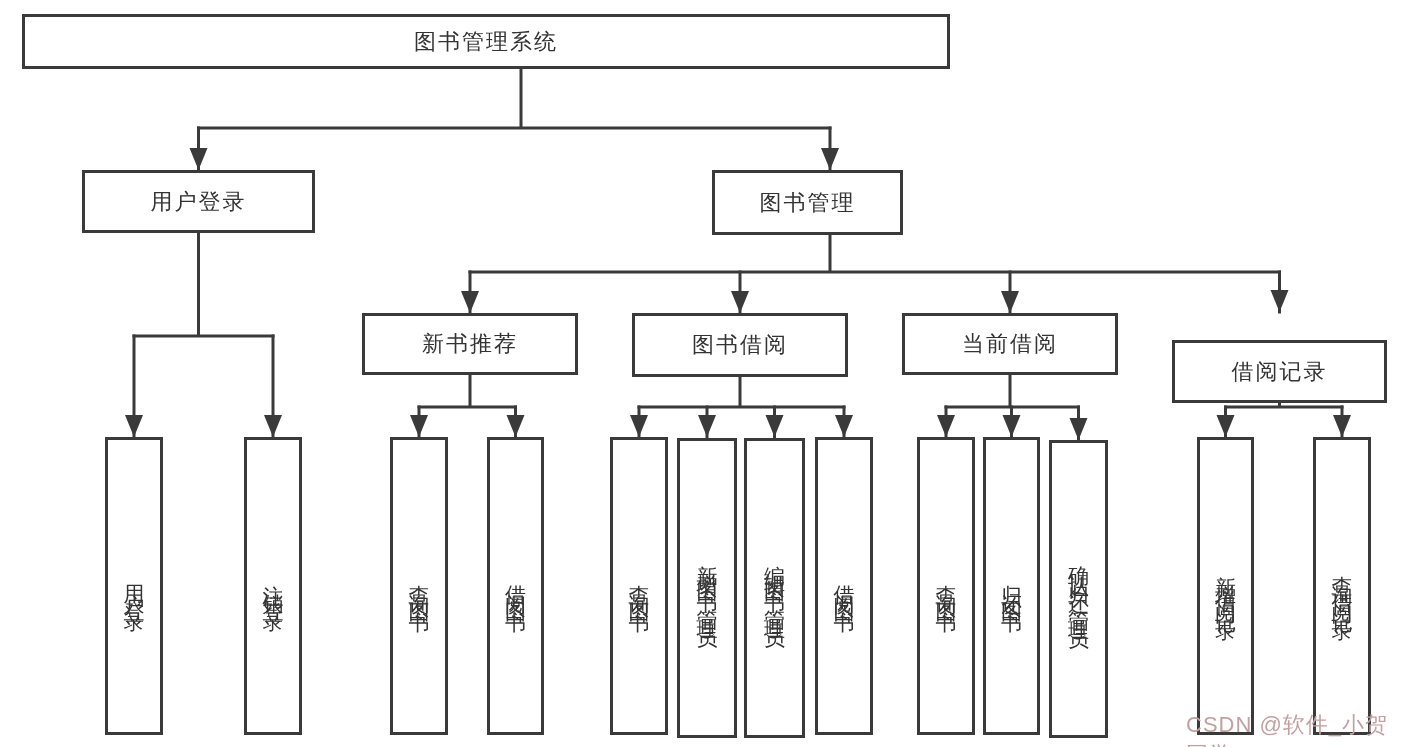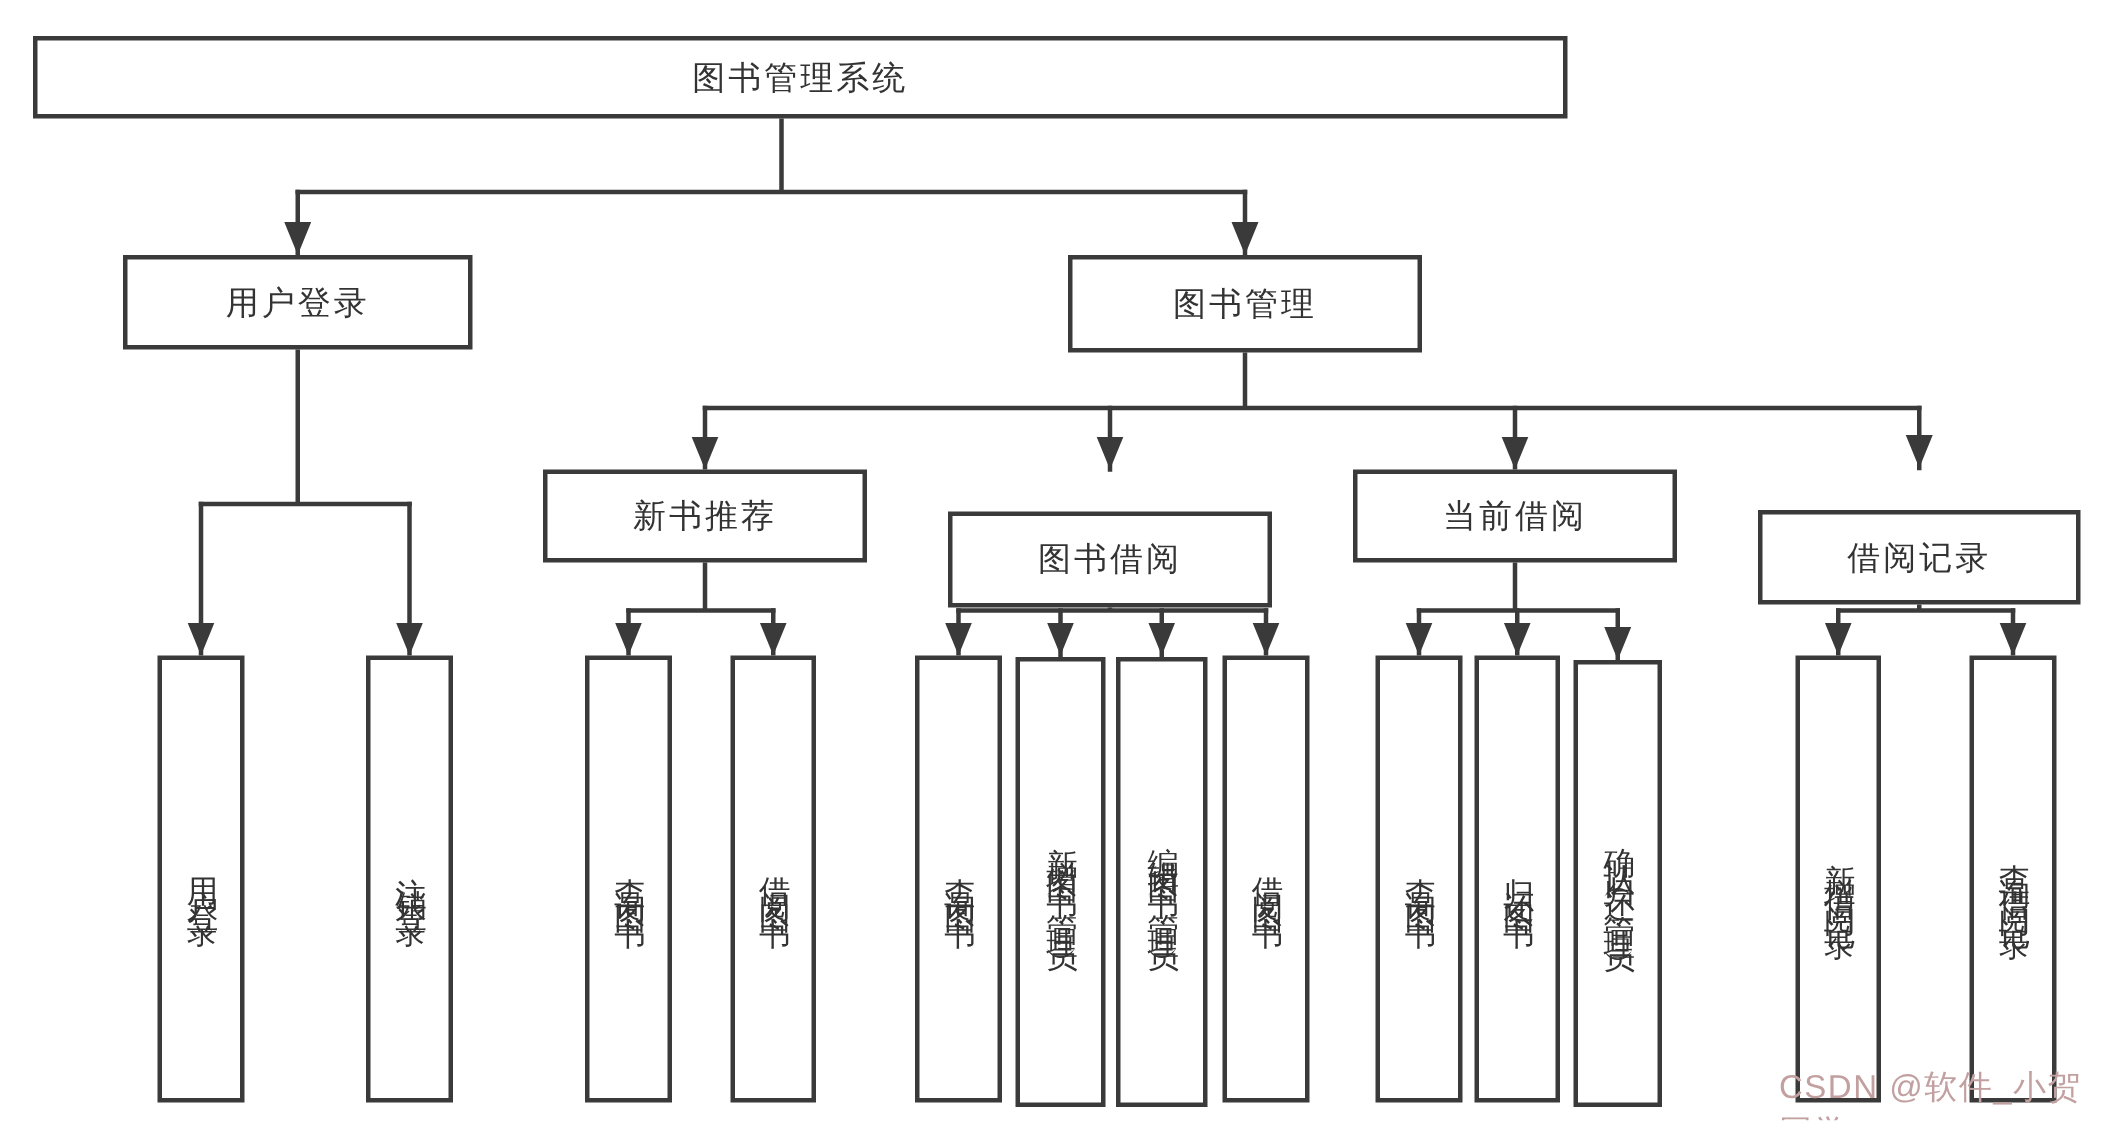--- a/index.html
+++ b/index.html
@@ -98,27 +98,27 @@
       <line x1="1078.5" y1="407" x2="1078.5" y2="440" marker-end="url(#arw)"></line>
     </g>
 
     <g stroke="#3a3a3a" stroke-width="3" fill="none" stroke-linecap="square">
       <path d="M1279.5,375 V407 M1225.5,407 H1342"></path>
       <line x1="1225.5" y1="407" x2="1225.5" y2="437" marker-end="url(#arw)"></line>
       <line x1="1342" y1="407" x2="1342" y2="437" marker-end="url(#arw)"></line>
     </g>
   </svg>
 
-  <div class="node h" style="left:22px; top:24px; width:1023px; height:55px;">图书管理系统</div>
+  <div class="node h" style="left:22px; top:14px; width:928px; height:55px;">图书管理系统</div>
 
   <div class="node h" style="left:82px; top:170px; width:233px; height:63px;">用户登录</div>
-  <div class="node h" style="left:712px; top:170px; width:236px; height:65px;">图书管理</div>
+  <div class="node h" style="left:712px; top:170px; width:191px; height:65px;">图书管理</div>
 
   <div class="node h" style="left:362px; top:313px; width:216px; height:62px;">新书推荐</div>
-  <div class="node h" style="left:632px; top:313px; width:216px; height:64px;margin-top:28px;">图书借阅</div>
+  <div class="node h" style="left:632px; top:313px; width:216px; height:64px;">图书借阅</div>
   <div class="node h" style="left:902px; top:313px; width:216px; height:62px;text-align:right;">当前借阅</div>
   <div class="node h" style="left:1172px; top:312px; width:215px; height:63px;margin-top:28px;">借阅记录</div>
 
   <div class="node v" style="left:105px; top:437px; width:58px; height:298px;">用户登录</div>
   <div class="node v" style="left:244px; top:437px; width:58px; height:298px;">注销登录</div>
 
   <div class="node v" style="left:390px; top:437px; width:58px; height:298px;">查询图书</div>
   <div class="node v" style="left:487px; top:437px; width:57px; height:298px;">借阅图书</div>
 
   <div class="node v" style="left:610px; top:437px; width:58px; height:298px;">查询图书</div>

